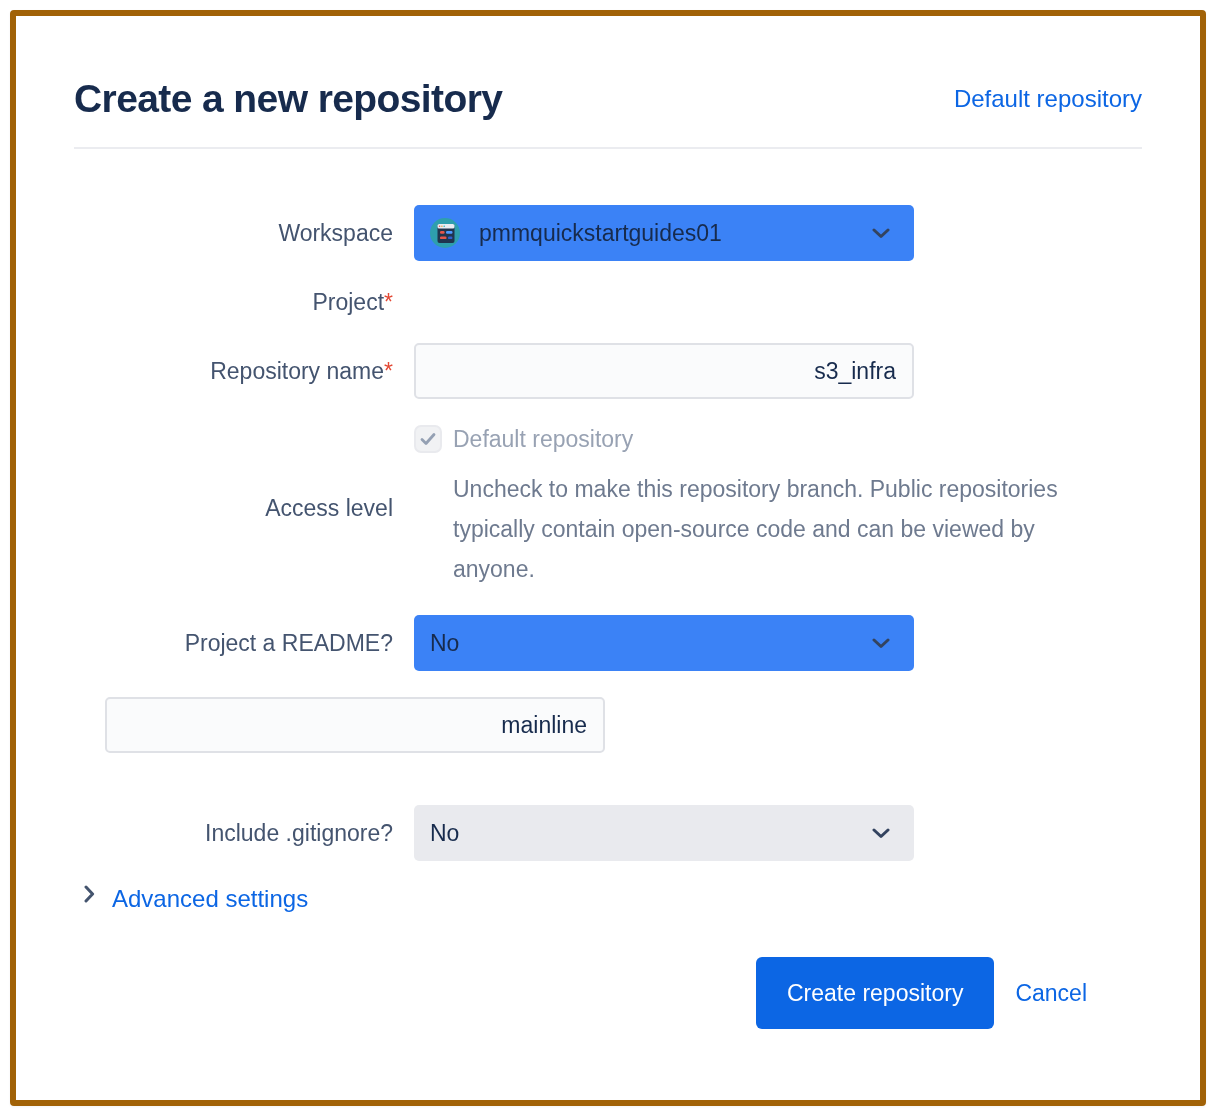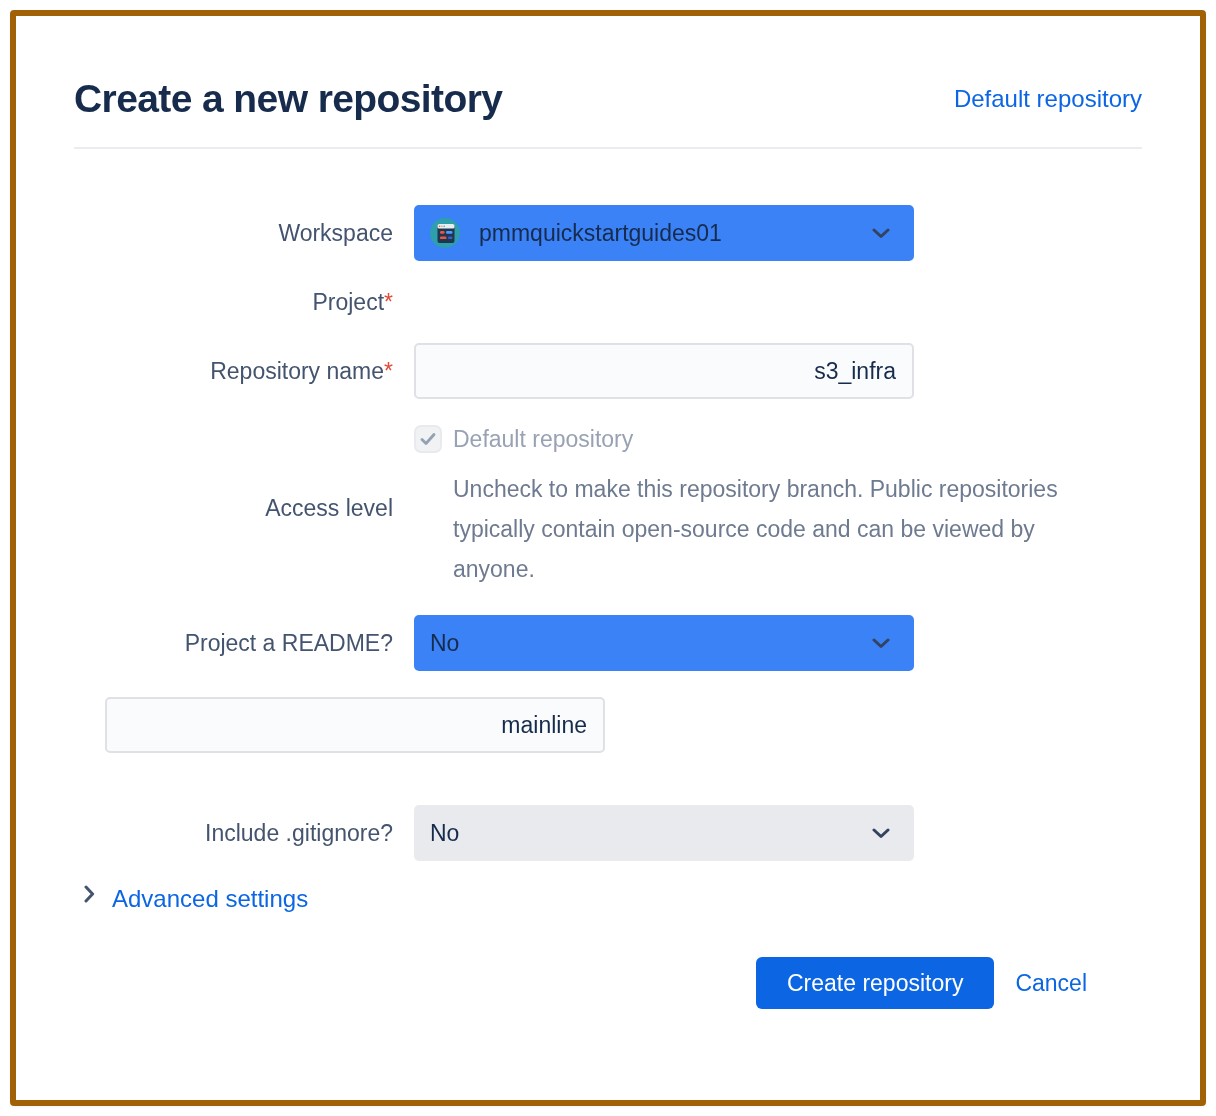--- a/index.html
+++ b/index.html
@@ -71,21 +71,21 @@
     width:max-content;
   }
   .advanced .chev-r { display:flex; margin-right:17px; }
   .advanced .adv-label { font-size:24px; font-weight:500; color:#0C66E4; }
 
   .actions {
     display:flex; align-items:center; justify-content:flex-end;
     margin-top:44px; padding-right:113px;
   }
   .btn-primary {
-    height:52px; background:#0C66E4; color:#ffffff; border:none;
+    height:72px; background:#0C66E4; color:#ffffff; border:none;
     border-radius:6px; font-size:23px; padding:0 31px; cursor:pointer;
     font-family:"Liberation Sans","DejaVu Sans",sans-serif;
   }
   .btn-cancel {
     background:none; border:none; font-size:23px; font-weight:500;
     color:#0C66E4; margin-left:21px; cursor:pointer;
     font-family:"Liberation Sans","DejaVu Sans",sans-serif;
   }
 </style>
 </head>

